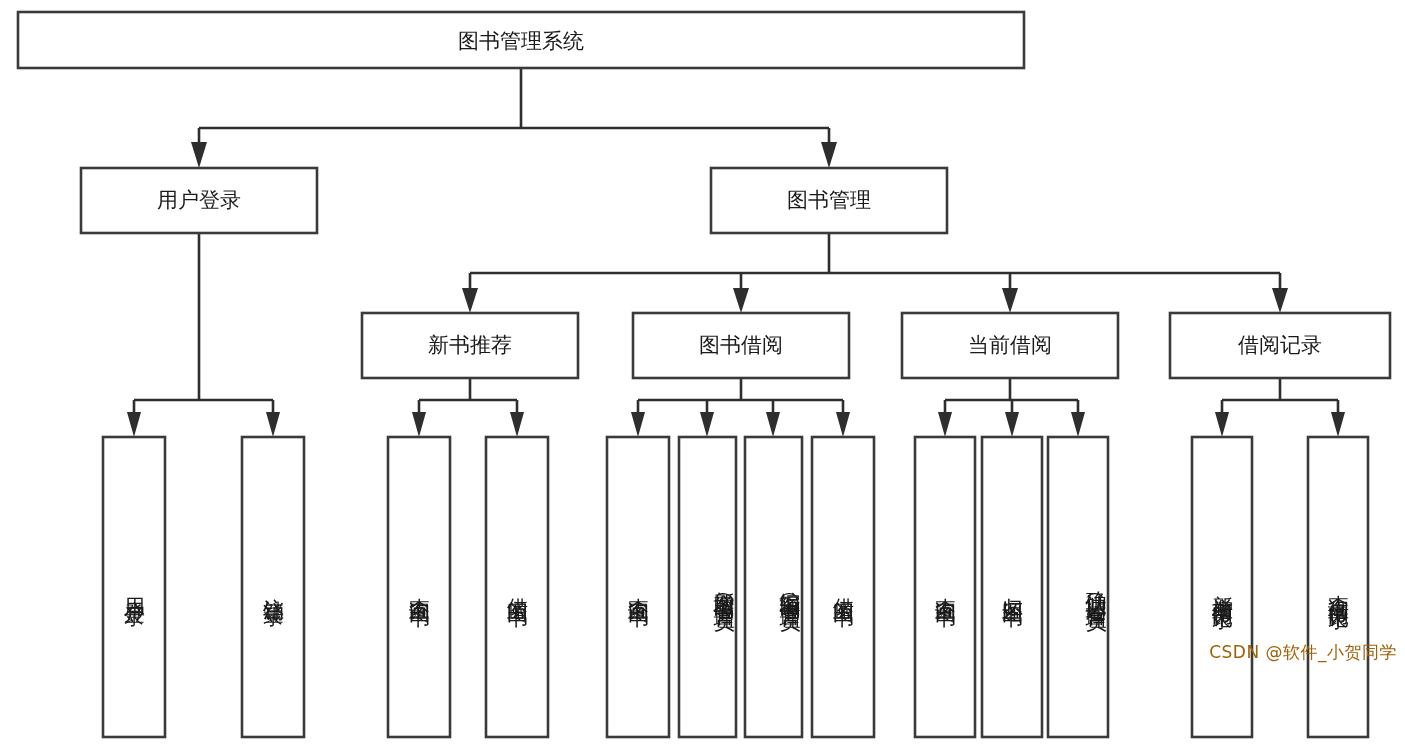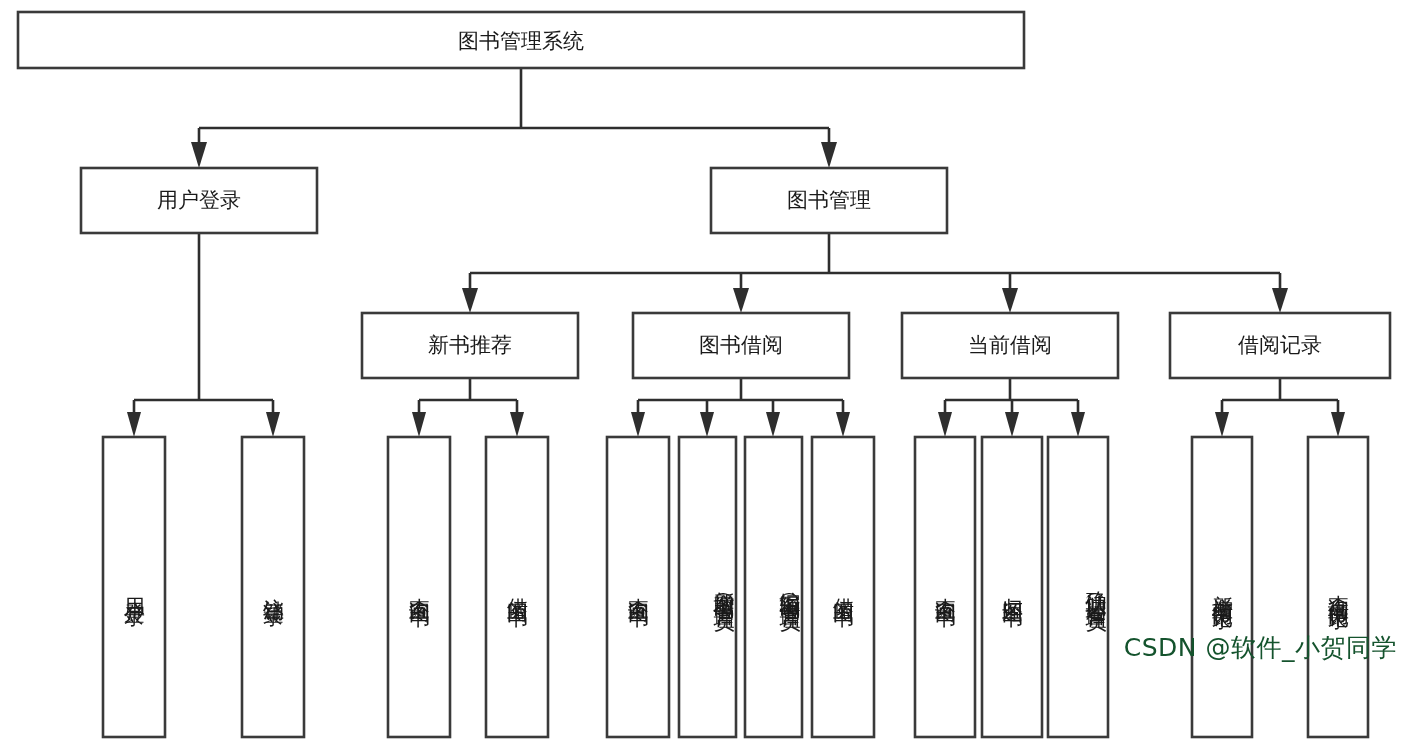--- a/index.html
+++ b/index.html
@@ -61,22 +61,22 @@
     color: #1a1a1a;
     letter-spacing: 3px;
     white-space: nowrap;
     pointer-events: none;
   }
   .watermark {
     position: absolute;
     right: 8px;
     bottom: 6px;
     font-family: "DejaVu Sans", "Liberation Sans", sans-serif;
-    font-size: 25px;
-    color: #14532d;
+    font-size: 17px;
+    color: #a16207;
     letter-spacing: 0.5px;
     white-space: nowrap;
   }
 </style>
 </head>
 <body>
 
 <div id="diagram-root">
 
   <svg class="canvas" viewBox="0 0 1405 747" xmlns="http://www.w3.org/2000/svg">

